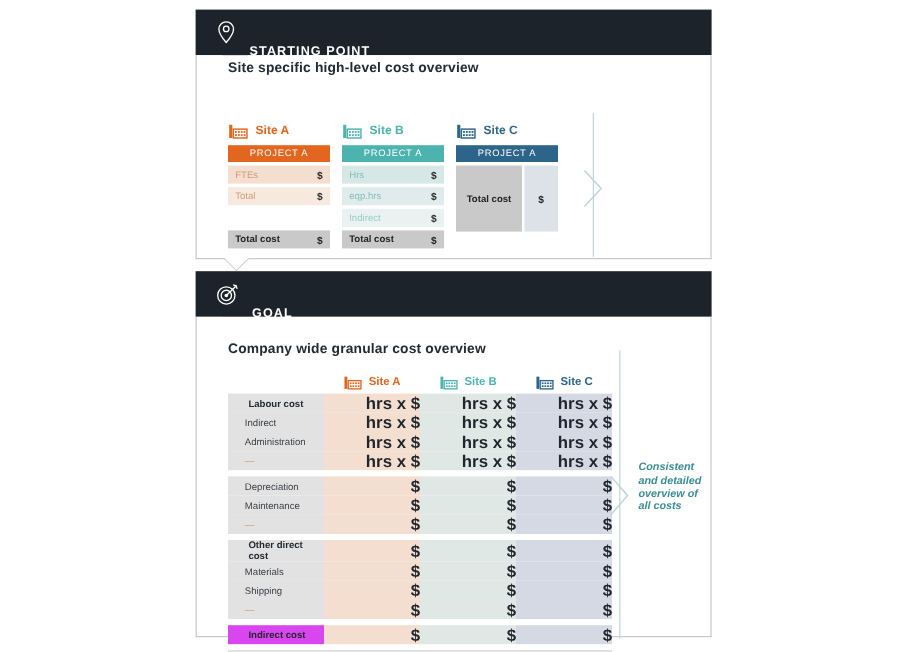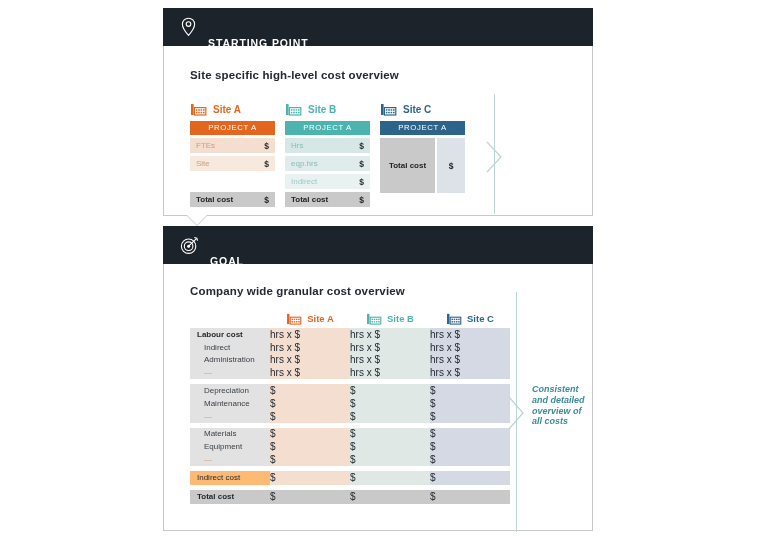--- a/index.html
+++ b/index.html
@@ -66,21 +66,21 @@
   #panel-goal .panel-body{height:267px;}
 
   .section-title{
     font-size:11.5px;
     font-weight:bold;
     color:#222a33;
     letter-spacing:0.15px;
   }
 
   
-  #panel-start .section-title{position:absolute;left:26px;top:23px;}
+  #panel-start .section-title{position:absolute;left:26px;top:5px;}
 
   .site-col{position:absolute;top:55px;width:85px;}
   #sp-col-a{left:26px;}
   #sp-col-b{left:121px;}
   #sp-col-c{left:216px;}
 
   .site-label{
     display:flex;align-items:center;
     height:16px;margin-bottom:4px;
   }
@@ -166,39 +166,39 @@
   .head-inner{display:flex;align-items:center;justify-content:center;}
   .head-inner .site-name{font-size:9.5px;font-weight:bold;margin-left:5px;}
 
   .gtable td{
     padding:0;height:12.8px;
     font-size:8px;
     border:none;
   }
   .gtable td.lab{
     background:#e2e2e2;
-    padding-left:7px;
+    padding-left:17px;
     color:#3a3f45;
   }
   .gtable td.lab.grp{font-weight:bold;color:#1f262d;}
   .gtable td.lab.sub{padding-left:14px;}
   .gtable td.lab.dash{padding-left:14px;color:#d79a72;letter-spacing:1px;}
   .gtable td.v{
-    text-align:left;
-    font-weight:normal;
+    text-align:right;
+    font-weight:bold;
     color:#1f262d;
-    font-size:10px;
+    font-size:14px;
   }
   .va{background:#f3ded0;}
   .vb{background:#dfe8e4;}
   .vc{background:#d5d9e3;}
 
   tr.spacer td{height:5px;background:#ffffff !important;}
 
-  tr.indirect td.lab{background:#fdba74;font-weight:normal;color:#1f262d;}
+  tr.indirect td.lab{background:#d946ef;font-weight:bold;color:#1f262d;}
   tr.indirect td{height:14px;}
 
   tr.total td{height:14px;background:#c9c9c9;}
   tr.total td.lab{background:#c9c9c9;font-weight:bold;color:#1f262d;}
   tr.total td.v{background:#c9c9c9;}
 
   .ico{display:inline-block;line-height:0;}
 </style>
 </head>
 <body>
@@ -238,21 +238,21 @@
             </svg>
           </span>
           <span class="site-name" style="color:#e2661f">Site A</span>
         </div>
         <div class="proj-bar" style="background:#e2661f">PROJECT A</div>
         <div class="cost-row" style="background:#f3ded0">
           <span style="color:#d49a74">FTEs</span>
           <span class="amt">$</span>
         </div>
         <div class="cost-row" style="background:#f7e9de">
-          <span style="color:#d49a74">Site</span>
+          <span style="color:#d49a74">Total</span>
           <span class="amt">$</span>
         </div>
         <div style="height:21px"></div>
         <div class="total-row">
           <span>Total cost</span>
           <span class="amt">$</span>
         </div>
       </div>
 
       <div class="site-col" id="sp-col-b">
@@ -468,27 +468,33 @@
             <td class="v vc">$</td>
           </tr>
           <tr class="spacer">
               <td></td>
               <td></td>
               <td></td>
               <td></td>
             </tr>
 
           <tr>
+            <td class="lab grp">Other direct cost</td>
+            <td class="v va">$</td>
+            <td class="v vb">$</td>
+            <td class="v vc">$</td>
+          </tr>
+          <tr>
             <td class="lab sub">Materials</td>
             <td class="v va">$</td>
             <td class="v vb">$</td>
             <td class="v vc">$</td>
           </tr>
           <tr>
-            <td class="lab sub">Equipment</td>
+            <td class="lab sub">Shipping</td>
             <td class="v va">$</td>
             <td class="v vb">$</td>
             <td class="v vc">$</td>
           </tr>
           <tr>
             <td class="lab dash">—</td>
             <td class="v va">$</td>
             <td class="v vb">$</td>
             <td class="v vc">$</td>
           </tr>

